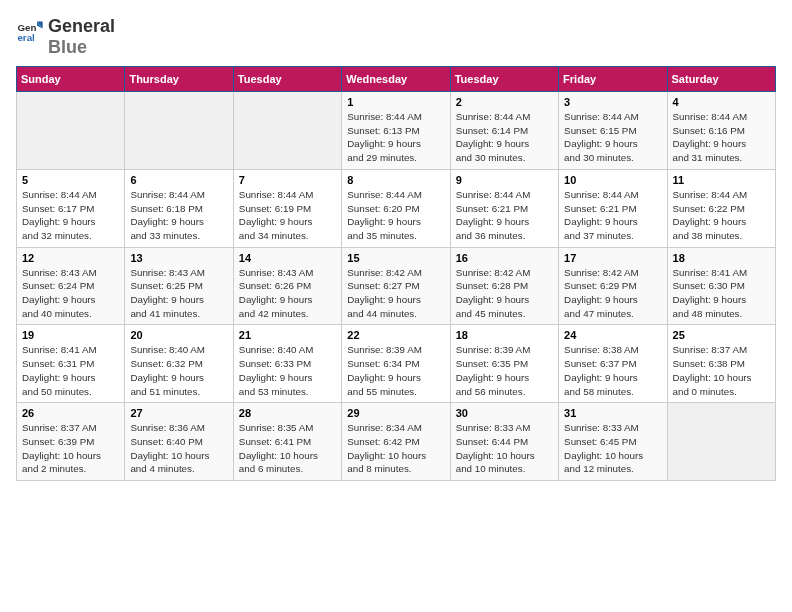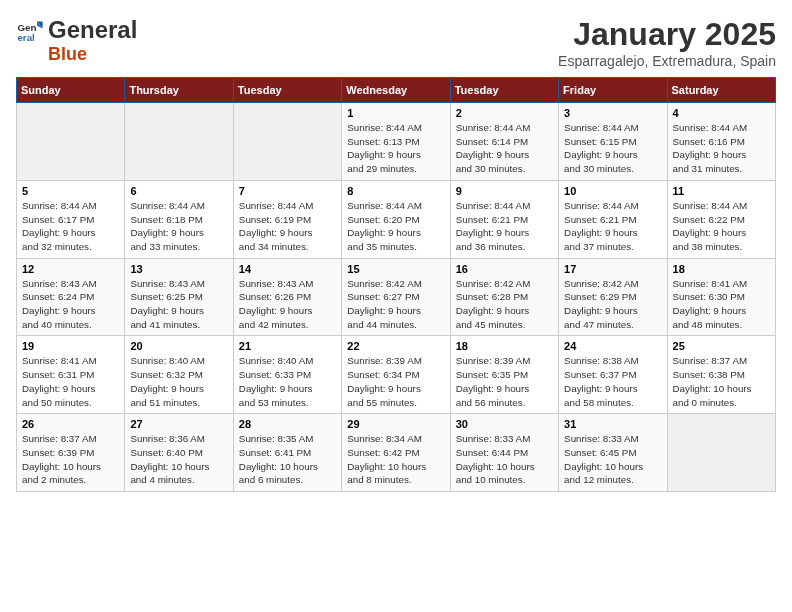--- a/index.html
+++ b/index.html
@@ -14,28 +14,28 @@
       display: flex;
       justify-content: space-between;
       align-items: flex-start;
       margin-bottom: 8px;
     }
     .logo {
       display: flex;
       gap: 4px;
     }
     .logo-text-general {
-      font-size: 24px;
+      font-size: 18px;
       font-weight: bold;
       color: #333;
     }
     .logo-text-blue {
       font-size: 18px;
       font-weight: bold;
-      color: #c2410c;
+      color: #737373;
     }
     .logo-icon {
       width: 28px;
       height: 28px;
     }
     .title-block {
       text-align: right;
     }
     .title-month {
       font-size: 32px;
@@ -45,21 +45,21 @@
     .title-location {
       font-size: 14px;
       color: #555;
     }
     .calendar {
       width: 100%;
       border-collapse: collapse;
       font-size: 10.5px;
     }
     .calendar thead th {
-      background: #7f1d1d;
+      background: #be185d;
       color: #fff;
       padding: 6px 4px;
       text-align: left;
       font-weight: bold;
       font-size: 11px;
       border: 1px solid #1a5a9a;
     }
     .calendar tbody td {
       vertical-align: top;
       padding: 4px 5px;
@@ -97,24 +97,20 @@
       <text x="2" y="22" font-size="14" font-weight="bold" fill="#333">Gen</text>
       <text x="2" y="36" font-size="14" font-weight="bold" fill="#2a6db5">eral</text>
       <polygon points="30,8 38,18 30,14" fill="#2a6db5"></polygon>
       <polygon points="30,8 38,8 38,18" fill="#1a5a9a"></polygon>
     </svg>
     <div>
       <span class="logo-text-general">General</span><br>
       <span class="logo-text-blue">Blue</span>
     </div>
   </div>
-  <div class="title-block">
-    <div class="title-month">January 2025</div>
-    <div class="title-location">Esparragalejo, Extremadura, Spain</div>
-  </div>
 </div>
 
 <table class="calendar">
   <thead>
     <tr>
     <th>Sunday</th>
         <th>Thursday</th>
         <th>Tuesday</th>
         <th>Wednesday</th>
         <th>Tuesday</th>

